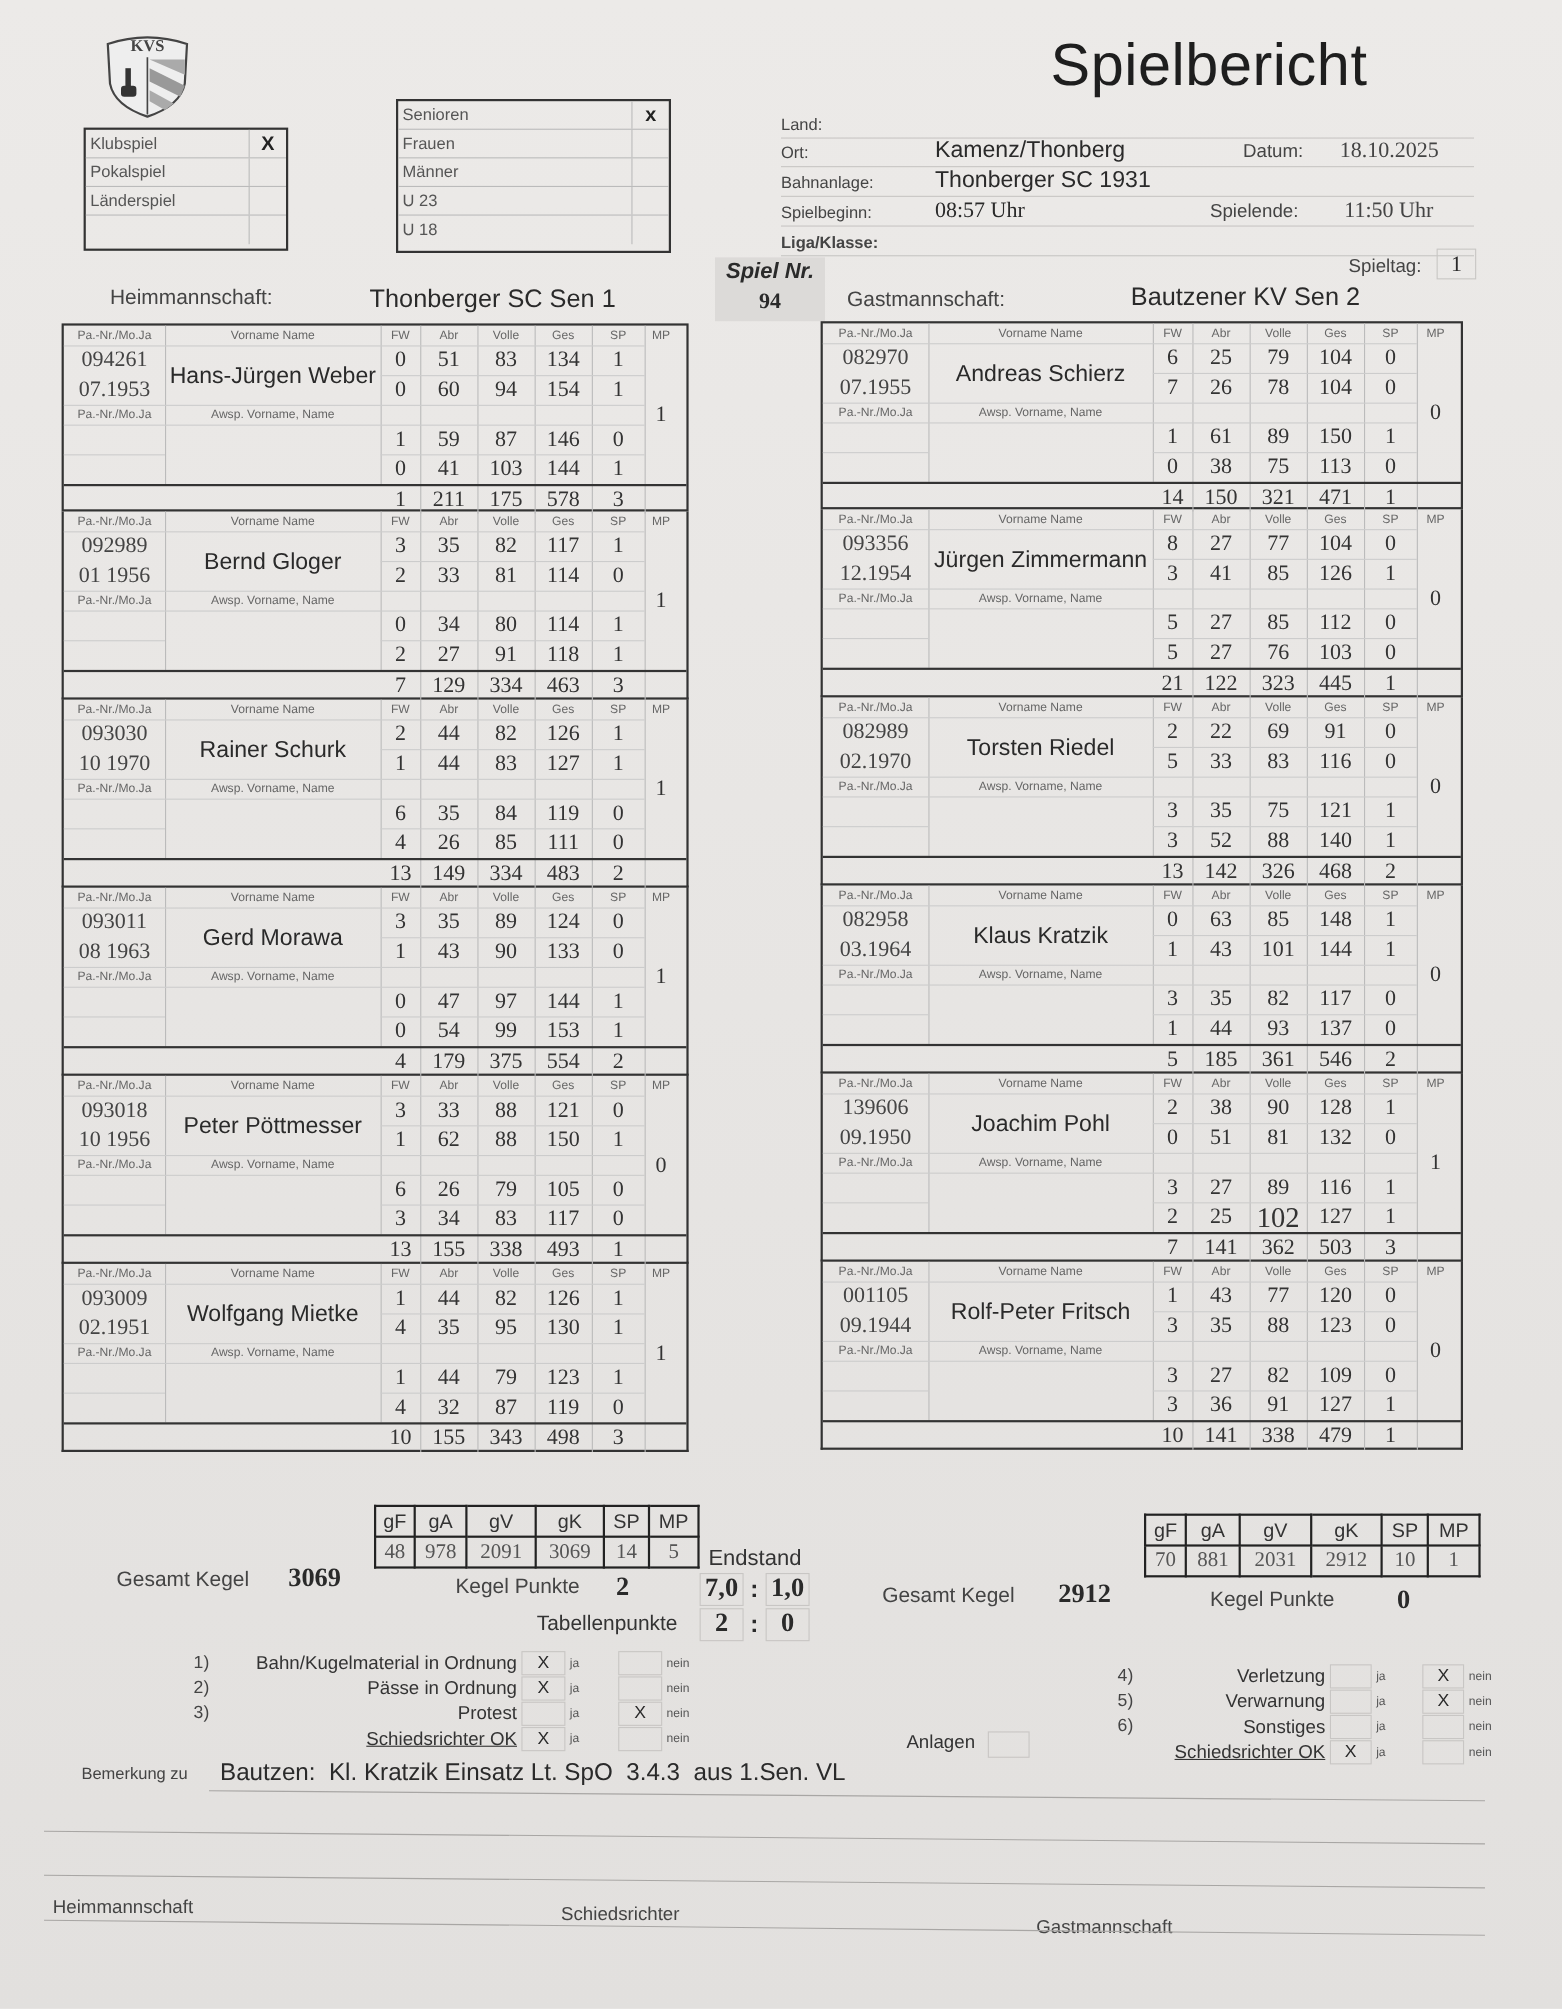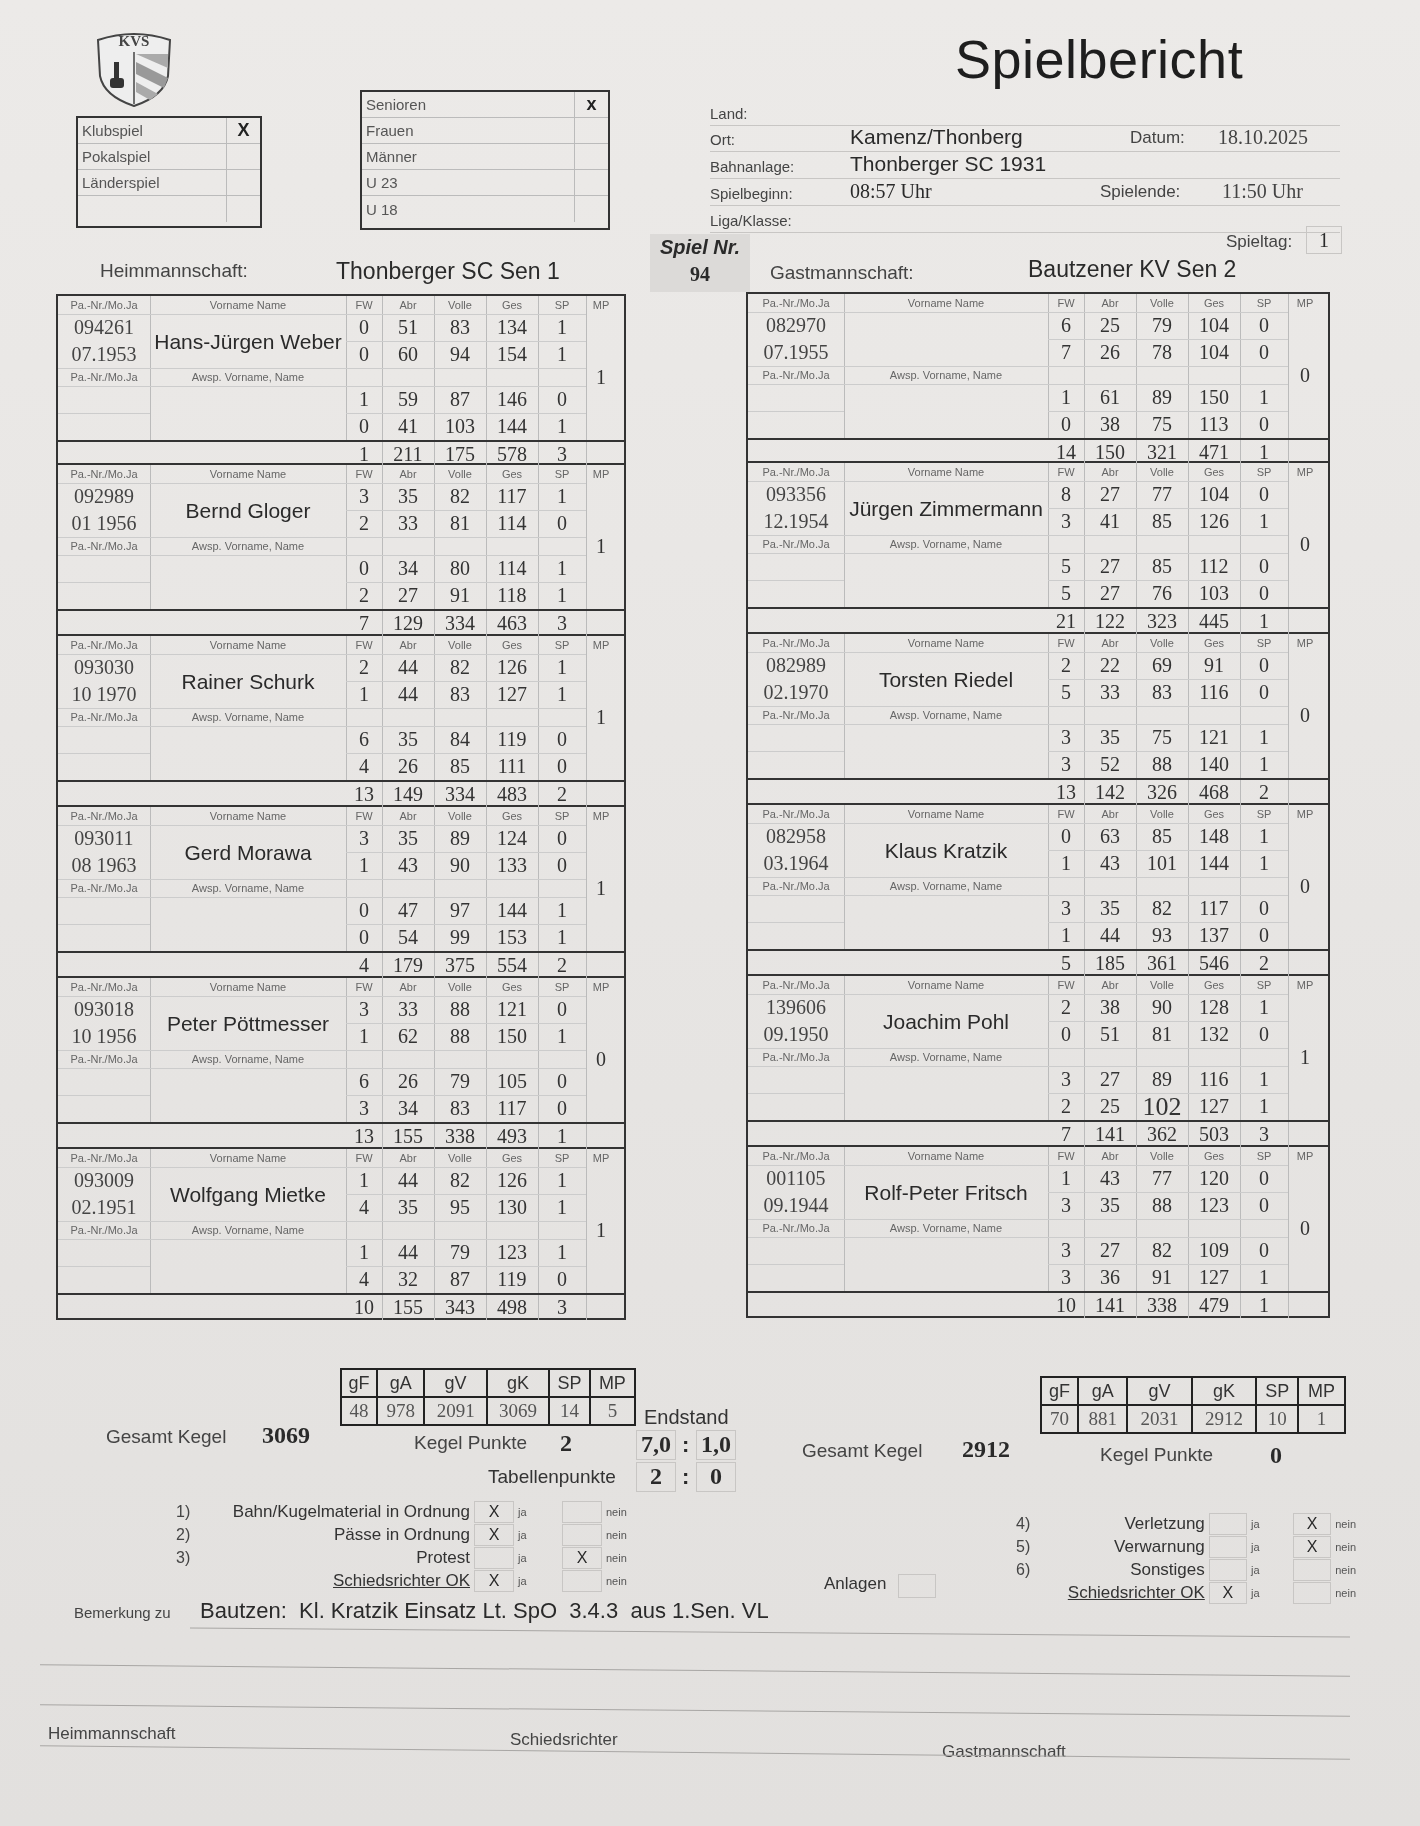--- a/index.html
+++ b/index.html
@@ -115,21 +115,21 @@
   <div class="info-row" style="top:153px;">
     <span class="k">Bahnanlage:</span>
     <span class="v">Thonberger SC 1931</span>
   </div>
   <div class="info-row" style="top:180px;">
     <span class="k">Spielbeginn:</span>
     <span class="v serif">08:57 Uhr</span>
     <span class="k2" style="left:390px;">Spielende:</span>
     <span class="v2" style="left:512px;">11:50 Uhr</span>
   </div>
-  <div class="info-row" style="top:207px;border-bottom:1px solid #c8c6c4;">
+  <div class="info-row" style="top:207px;border-bottom:1px solid #c8c6c4;font-weight:bold;">
     <span class="k">Liga/Klasse:</span>
     <span class="v"></span>
   </div>
 
   <div class="abs" style="left:650px;top:234px;width:100px;height:58px;background:#dcdad8;">
     <div style="font-size:20px;font-weight:bold;font-style:italic;text-align:center;margin-top:2px;">Spiel Nr.</div>
     <div class="serif" style="font-size:20px;font-weight:bold;text-align:center;margin-top:4px;">94</div>
   </div>
 
   <div class="abs" style="left:1226px;top:232px;font-size:17px;color:#444;">Spieltag:</div>
@@ -492,20 +492,21 @@
         <div class="hc" style="position:absolute;left:0;top:0px;width:96px;height:18px;display:flex;align-items:center;justify-content:center;">Pa.-Nr./Mo.Ja</div>
         <div class="hc" style="position:absolute;left:96px;top:0px;width:204px;height:18px;display:flex;align-items:center;justify-content:center;">Vorname  Name</div>
         <div class="hc" style="position:absolute;left:300px;top:0px;width:36px;height:18px;display:flex;align-items:center;justify-content:center;">FW</div>
         <div class="hc" style="position:absolute;left:336px;top:0px;width:52px;height:18px;display:flex;align-items:center;justify-content:center;">Abr</div>
         <div class="hc" style="position:absolute;left:388px;top:0px;width:52px;height:18px;display:flex;align-items:center;justify-content:center;">Volle</div>
         <div class="hc" style="position:absolute;left:440px;top:0px;width:52px;height:18px;display:flex;align-items:center;justify-content:center;">Ges</div>
         <div class="hc" style="position:absolute;left:492px;top:0px;width:48px;height:18px;display:flex;align-items:center;justify-content:center;">SP</div>
         <div class="hc" style="position:absolute;left:540px;top:0px;width:34px;height:18px;display:flex;align-items:center;justify-content:center;">MP</div>
         <div class="serif" style="position:absolute;left:0;top:18px;width:96px;height:27px;display:flex;align-items:center;justify-content:center;font-size:20px;color:#444;">082970</div>
         <div class="serif" style="position:absolute;left:0;top:45px;width:96px;height:27px;display:flex;align-items:center;justify-content:center;font-size:20px;color:#444;">07.1955</div>
+        <div style="position:absolute;left:96px;top:18px;width:204px;height:54px;display:flex;align-items:center;justify-content:center;text-align:center;font-size:21px;color:#2a2a2a;padding:0 4px;line-height:25px;">Andreas Schierz</div>
         <div class="hc" style="position:absolute;left:0;top:72px;width:96px;height:18px;display:flex;align-items:center;justify-content:center;">Pa.-Nr./Mo.Ja</div>
         <div class="hc" style="position:absolute;left:96px;top:72px;width:204px;height:18px;display:flex;align-items:center;justify-content:center;">Awsp. Vorname, Name</div>
         <div class="serif" style="position:absolute;left:300px;top:18px;width:36px;height:27px;display:flex;align-items:center;justify-content:center;font-size:20px;color:#333;">6</div>
         <div class="serif" style="position:absolute;left:336px;top:18px;width:52px;height:27px;display:flex;align-items:center;justify-content:center;font-size:20px;color:#333;">25</div>
         <div class="serif" style="position:absolute;left:388px;top:18px;width:52px;height:27px;display:flex;align-items:center;justify-content:center;font-size:20px;color:#333;">79</div>
         <div class="serif" style="position:absolute;left:440px;top:18px;width:52px;height:27px;display:flex;align-items:center;justify-content:center;font-size:20px;color:#333;">104</div>
         <div class="serif" style="position:absolute;left:492px;top:18px;width:48px;height:27px;display:flex;align-items:center;justify-content:center;font-size:20px;color:#333;">0</div>
         <div class="serif" style="position:absolute;left:300px;top:45px;width:36px;height:27px;display:flex;align-items:center;justify-content:center;font-size:20px;color:#333;">7</div>
         <div class="serif" style="position:absolute;left:336px;top:45px;width:52px;height:27px;display:flex;align-items:center;justify-content:center;font-size:20px;color:#333;">26</div>
         <div class="serif" style="position:absolute;left:388px;top:45px;width:52px;height:27px;display:flex;align-items:center;justify-content:center;font-size:20px;color:#333;">78</div>

